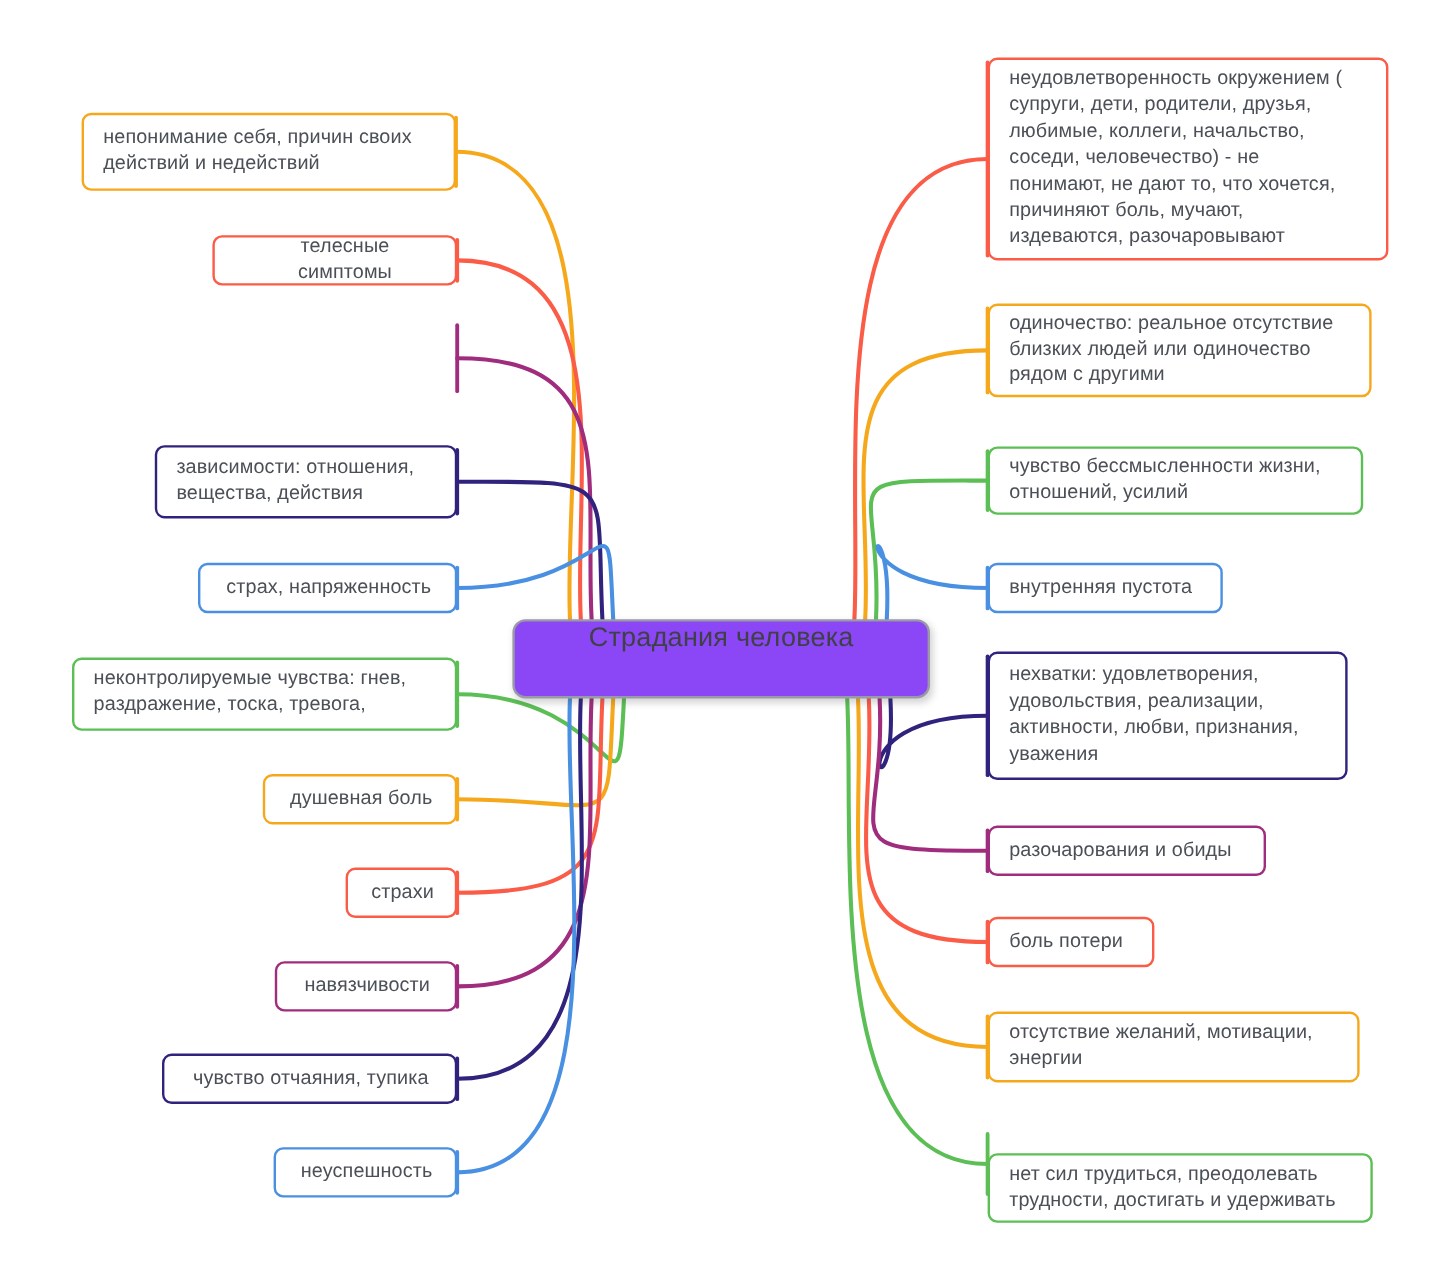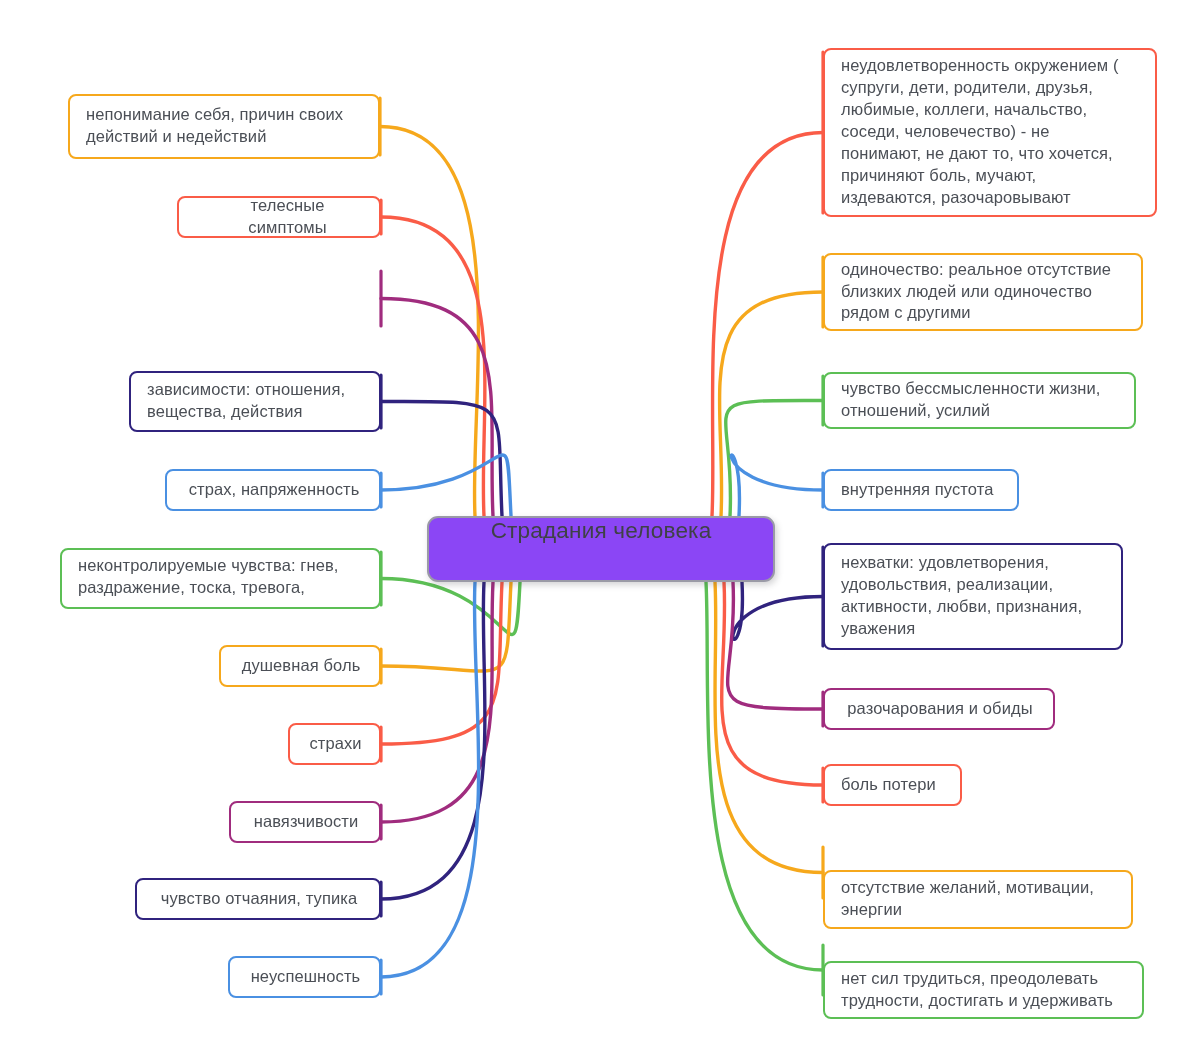--- a/index.html
+++ b/index.html
@@ -191,29 +191,29 @@
     <span class="node-label">внутренняя пустота</span>
   </div>
 
   <div class="node right" style="left: 823px; top: 543px; width: 300px; height: 107px; border-color: rgb(48, 35, 126);">
     <span class="node-label">нехватки: удовлетворения,
 удовольствия, реализации,
 активности, любви, признания,
 уважения</span>
   </div>
 
-  <div class="node right" style="left: 823px; top: 688px; width: 232px; height: 42px; border-color: rgb(160, 44, 126); text-align: center;">
+  <div class="node right" style="left: 823px; top: 688px; width: 232px; height: 42px; border-color: rgb(160, 44, 126);">
     <span class="node-label">разочарования и обиды</span>
   </div>
 
   <div class="node right" style="left: 823px; top: 764px; width: 139px; height: 42px; border-color: rgb(250, 92, 71);">
     <span class="node-label">боль потери</span>
   </div>
 
-  <div class="node right" style="left: 823px; top: 870px; width: 310px; height: 59px; border-color: rgb(246, 168, 28);">
+  <div class="node right" style="left: 823px; top: 843px; width: 310px; height: 59px; border-color: rgb(246, 168, 28);">
     <span class="node-label">отсутствие желаний, мотивации,
 энергии</span>
   </div>
 
   <div class="node right" style="left: 823px; top: 941px; width: 321px; height: 58px; border-color: rgb(92, 191, 85); margin-top: 20px;">
     <span class="node-label">нет сил трудиться, преодолевать
 трудности, достигать и удерживать</span>
   </div>
 
   <div id="center-node" style="left: 427px; top: 516px; width: 348px; height: 66px; background: rgb(139, 70, 245); border-color: rgb(154, 154, 166);">

